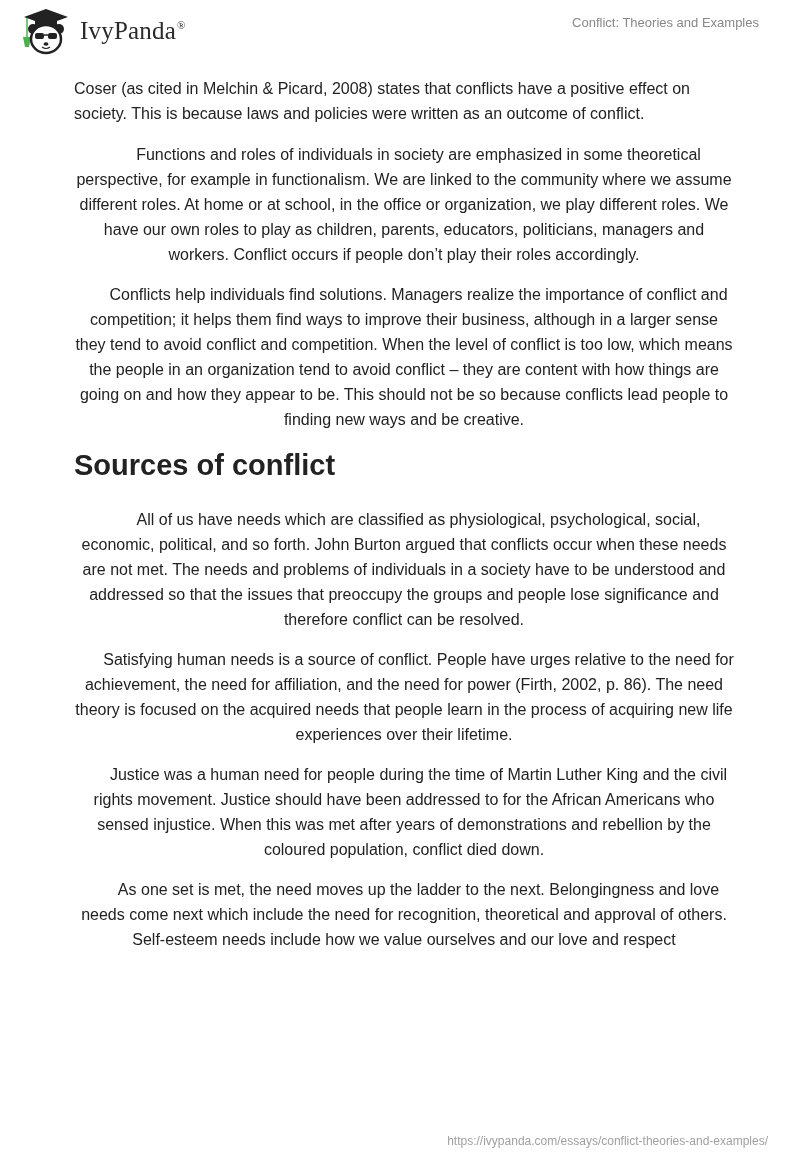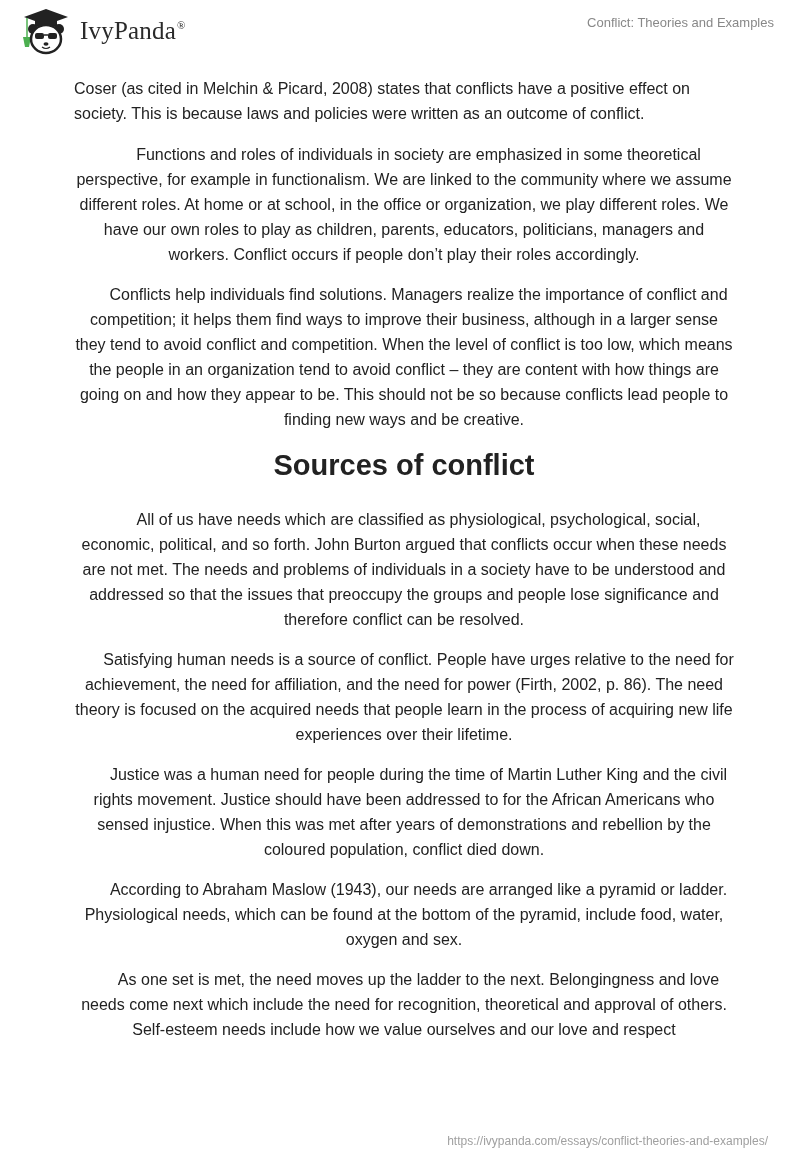--- a/index.html
+++ b/index.html
@@ -2,26 +2,26 @@
 <html><head>
   <meta charset="utf-8">
   <style>
     html, body { margin: 0; padding: 0; background: #ffffff; }
     body { width: 800px; height: 1160px; position: relative; overflow: hidden; font-family: "Liberation Sans", sans-serif; color: #222222; }
     .header { position: absolute; left: 0; top: 0; width: 800px; height: 60px; }
     .logo { position: absolute; left: 18px; top: 7px; display: flex; align-items: center; }
     .logo-mark { width: 56px; height: 48px; }
     .logo-text { font-family: "Liberation Serif", serif; font-weight: normal; font-size: 25px; color: #2a2a2a; margin-left: 6px; letter-spacing: 0.2px; }
     .logo-text sup { font-size: 11px; vertical-align: top; position: relative; top: 2px; margin-left: 1px; }
-    .doc-title { position: absolute; right: 26px; top: 15px; font-size: 13px; color: #888888; }
+    .doc-title { position: absolute; right: 41px; top: 15px; font-size: 13px; color: #888888; }
     .content { position: absolute; left: 74px; top: 76px; width: 660px; }
     .para { font-size: 16px; line-height: 25px; margin: 0 0 15px 0; color: #222222; }
     .para.indent { text-indent: 29px; text-align: center; }
     .para.first { margin-bottom: 16px; }
-    .section-heading { font-size: 29px; font-weight: bold; color: #222222; margin: 15px 0 24px 0; line-height: 36px; text-align: center; }
+    .section-heading { font-size: 29px; font-weight: bold; color: #222222; margin: 15px 0 24px 0; line-height: 36px; }
     .footer-url { position: absolute; right: 32px; top: 1134px; font-size: 12px; color: #a0a0a0; }
   </style>
 </head>
 <body>
 
 <div class="header">
   <div class="logo">
     <svg class="logo-mark" viewBox="0 0 56 48">
 
       <polygon points="6,10 28,2 50,10 28,18" fill="#222"></polygon>
@@ -50,17 +50,16 @@
 <div class="content">
   <p class="para first">Coser (as cited in Melchin &amp; Picard, 2008) states that conflicts have a positive effect on society. This is because laws and policies were written as an outcome of conflict.</p>
   <p class="para indent">Functions and roles of individuals in society are emphasized in some theoretical perspective, for example in functionalism. We are linked to the community where we assume different roles. At home or at school, in the office or organization, we play different roles. We have our own roles to play as children, parents, educators, politicians, managers and workers. Conflict occurs if people don’t play their roles accordingly.</p>
   <p class="para indent">Conflicts help individuals find solutions. Managers realize the importance of conflict and competition; it helps them find ways to improve their business, although in a larger sense they tend to avoid conflict and competition. When the level of conflict is too low, which means the people in an organization tend to avoid conflict – they are content with how things are going on and how they appear to be. This should not be so because conflicts lead people to finding new ways and be creative.</p>
 
   <h2 class="section-heading">Sources of conflict</h2>
 
   <p class="para indent">All of us have needs which are classified as physiological, psychological, social, economic, political, and so forth. John Burton argued that conflicts occur when these needs are not met. The needs and problems of individuals in a society have to be understood and addressed so that the issues that preoccupy the groups and people lose significance and therefore conflict can be resolved.</p>
   <p class="para indent">Satisfying human needs is a source of conflict. People have urges relative to the need for achievement, the need for affiliation, and the need for power (Firth, 2002, p. 86). The need theory is focused on the acquired needs that people learn in the process of acquiring new life experiences over their lifetime.</p>
   <p class="para indent">Justice was a human need for people during the time of Martin Luther King and the civil rights movement. Justice should have been addressed to for the African Americans who sensed injustice. When this was met after years of demonstrations and rebellion by the coloured population, conflict died down.</p>
-  <p class="para indent">According to Abraham Maslow (1943), our needs are arranged like a pyramid or ladder. Physiological needs, which can be found at the bottom of the pyramid, include food, water, oxygen and sex.</p>
   <p class="para indent">As one set is met, the need moves up the ladder to the next. Belongingness and love needs come next which include the need for recognition, theoretical and approval of others. Self-esteem needs include how we value ourselves and our love and respect</p>
 </div>
 
 <div class="footer-url">https://ivypanda.com/essays/conflict-theories-and-examples/</div>
 
 </body></html>

